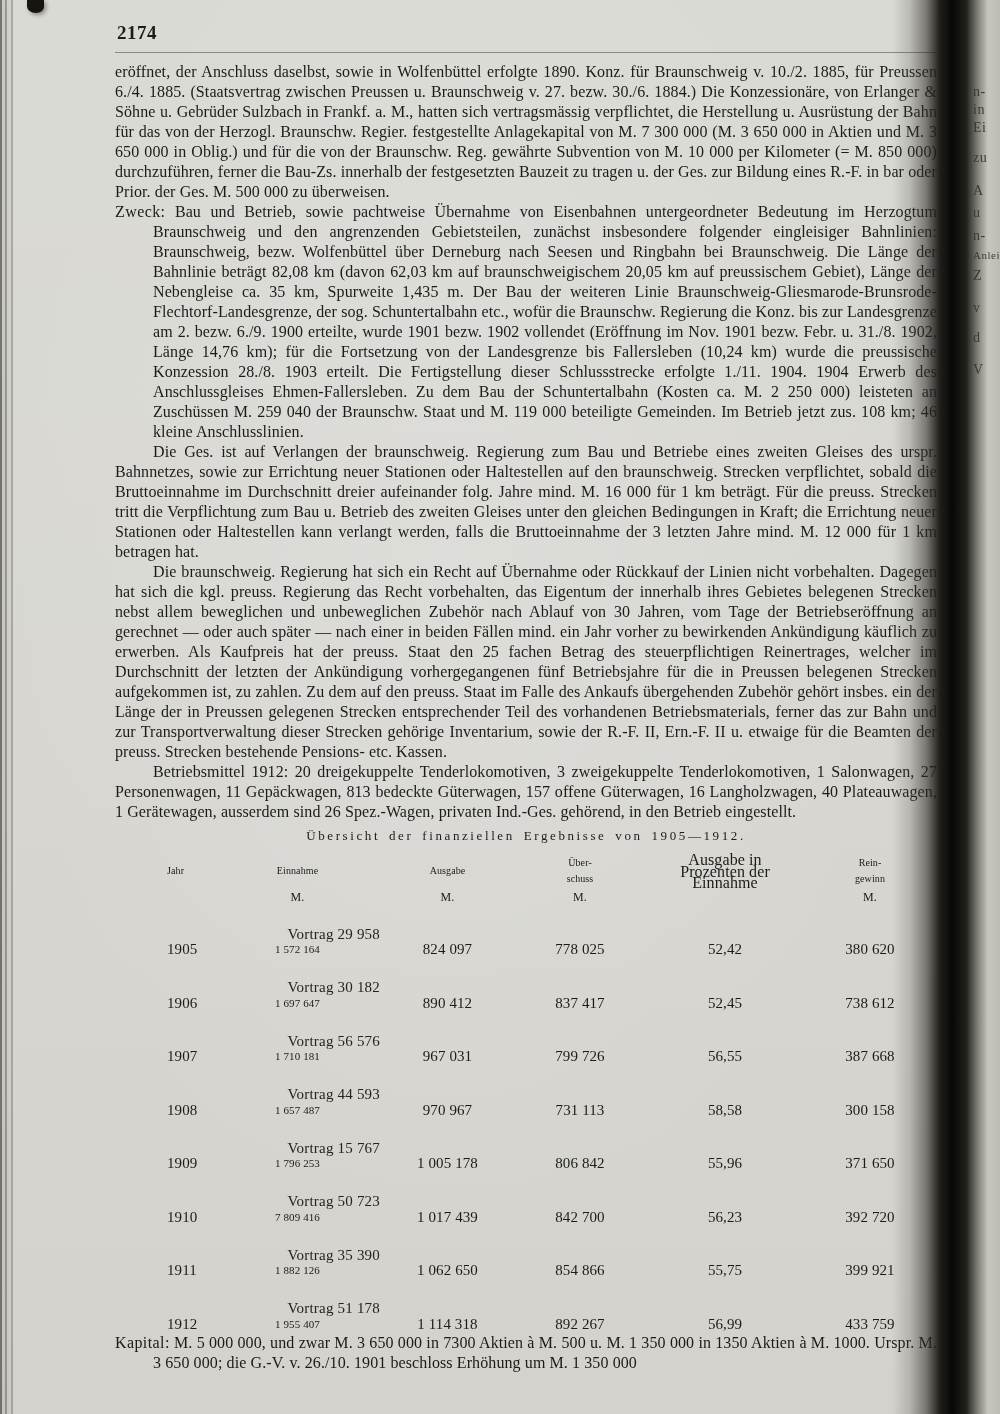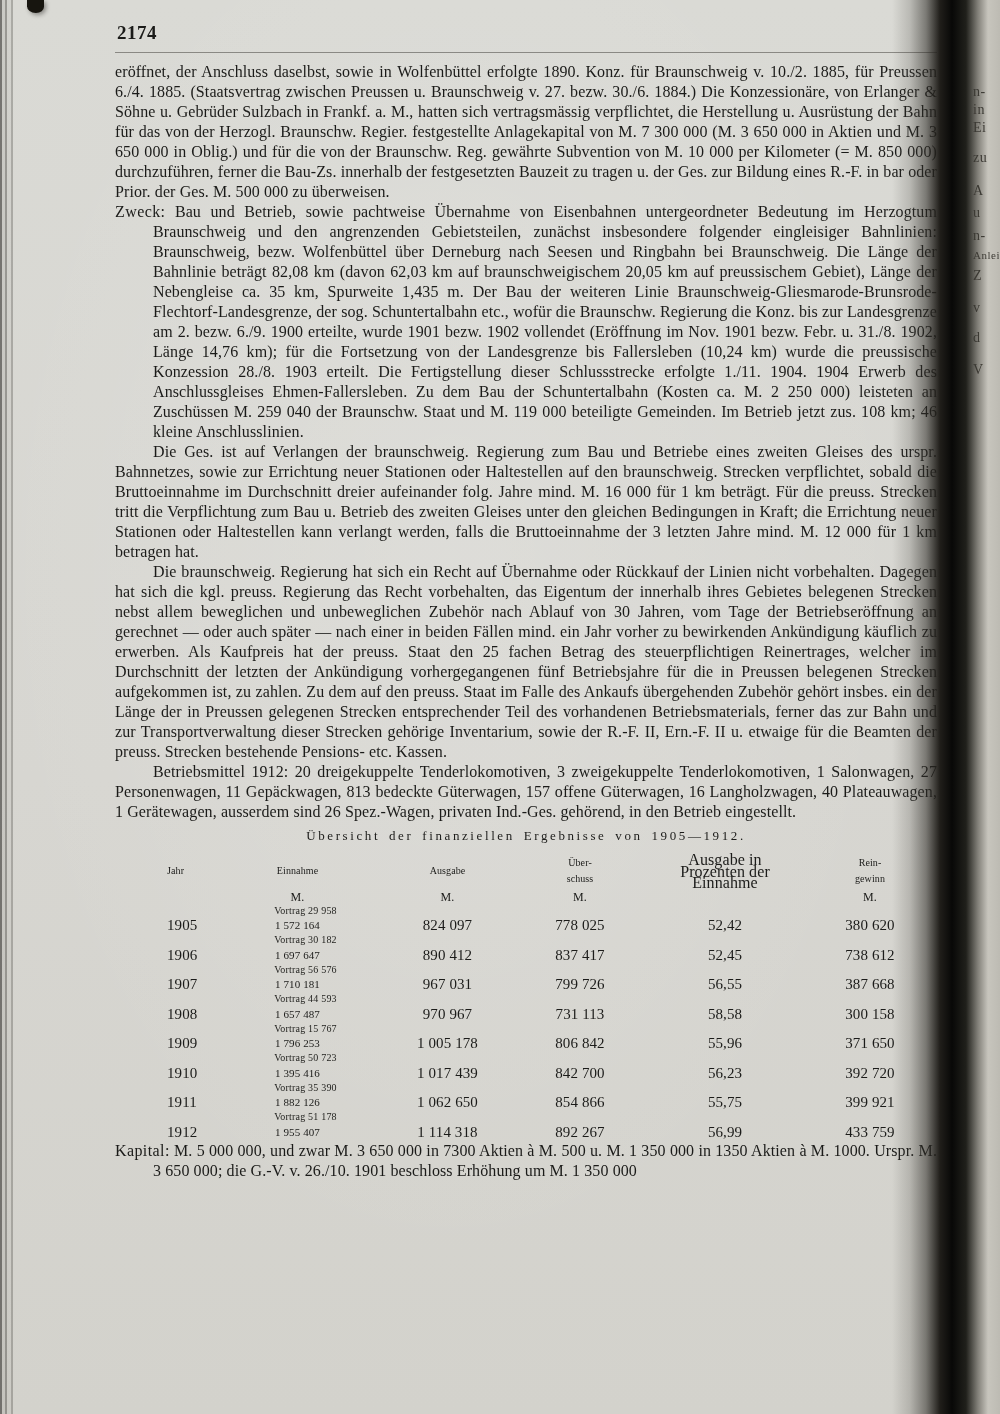--- a/index.html
+++ b/index.html
@@ -83,22 +83,22 @@
   .t-row{align-items:end;}
   .h{text-align:center;font-size:10px;line-height:16px;}
   .h-prozent{font-size:16px;line-height:11.5px;}
   .h-jahr{text-align:left;padding-left:52px;}
   .t-units{margin-bottom:1px;}
   .u{text-align:center;font-size:12px;line-height:13px;}
   .c-jahr{text-align:left;padding-left:52px;font-size:15px;line-height:18px;}
   .c-num{text-align:center;font-size:15px;line-height:18px;}
   .c-einnahme{text-align:center;}
   .vortrag{
-    display:block;font-size:10px;line-height:11.5px;text-align:center;
-    padding-left:16px;color:#242421;letter-spacing:.2px;
+    display:block;font-size:15px;line-height:11.5px;text-align:right;
+    padding-left:16px;color:#242421;letter-spacing:.2px;margin-top:24px;
   }
   .e-val{display:block;font-size:11px;line-height:18px;}
   .kapital{margin-top:7px;}
 </style>
 </head>
 <body>
 
 <div class="page">
 
   <div class="left-edge"></div>
@@ -209,21 +209,21 @@
         <div class="c-num">1 005 178</div>
         <div class="c-num">806 842</div>
         <div class="c-num">55,96</div>
         <div class="c-num">371 650</div>
       </div>
 
       <div class="t-row">
         <div class="c-jahr">1910</div>
         <div class="c-einnahme">
             <span class="vortrag">Vortrag 50 723</span>
-            <span class="e-val">1 395 416</span>
+            <span class="e-val">7 809 416</span>
           </div>
         <div class="c-num">1 017 439</div>
         <div class="c-num">842 700</div>
         <div class="c-num">56,23</div>
         <div class="c-num">392 720</div>
       </div>
 
       <div class="t-row">
         <div class="c-jahr">1911</div>
         <div class="c-einnahme">

